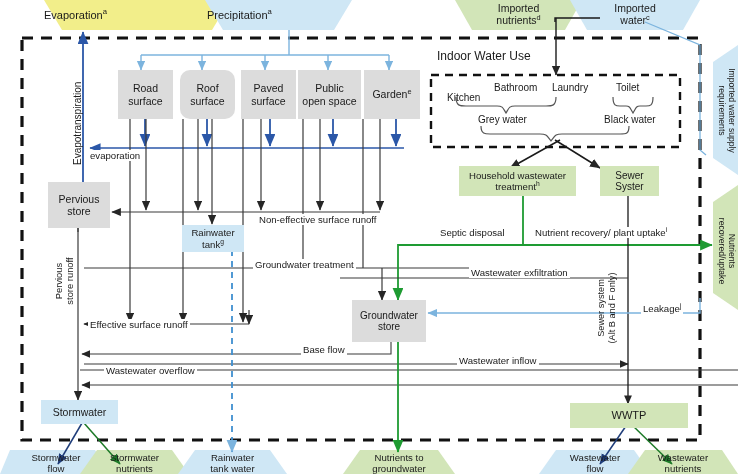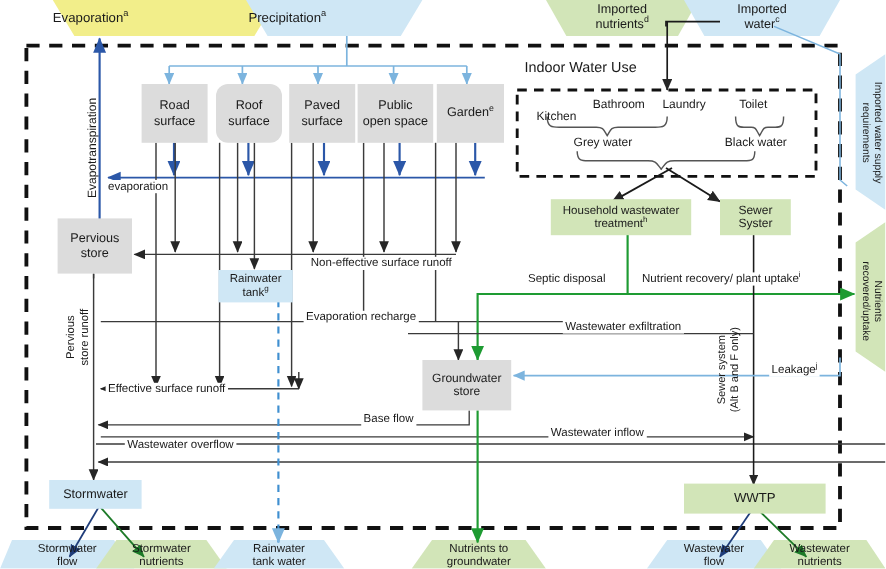--- a/index.html
+++ b/index.html
@@ -230,21 +230,21 @@
   <div class="box blue" style="left:41px;top:400px;width:77px;height:24px;font-size:10.5px;">
     <span>Stormwater</span>
   </div>
 
   <div class="vtxt" style="left:72px;top:165px;transform:rotate(-90deg);font-size:10px;">Evapotranspiration</div>
 
   <div class="flowtxt" style="left:88px;top:150px;">evaporation</div>
 
   <div class="flowtxt" style="left:257px;top:214px;">Non-effective surface runoff</div>
 
-  <div class="flowtxt" style="left:253px;top:259px;">Evaporation  recharge</div>
+  <div class="flowtxt" style="left:253px;top:259px;">Groundwater  treatment</div>
 
   <div class="flowtxt" style="left:88px;top:319px;">Effective surface runoff</div>
 
   <div style="position:absolute;left:52px;top:246px;width:26px;height:70px;">
     <div style="position:absolute;left:0;top:70px;width:70px;height:26px;transform:rotate(-90deg);transform-origin:0 0;display:flex;flex-direction:column;align-items:center;justify-content:center;font-size:9.4px;line-height:1.15;color:#1a1a1a;">
       <span>Pervious</span>
       <span>store runoff</span>
     </div>
   </div>
 

